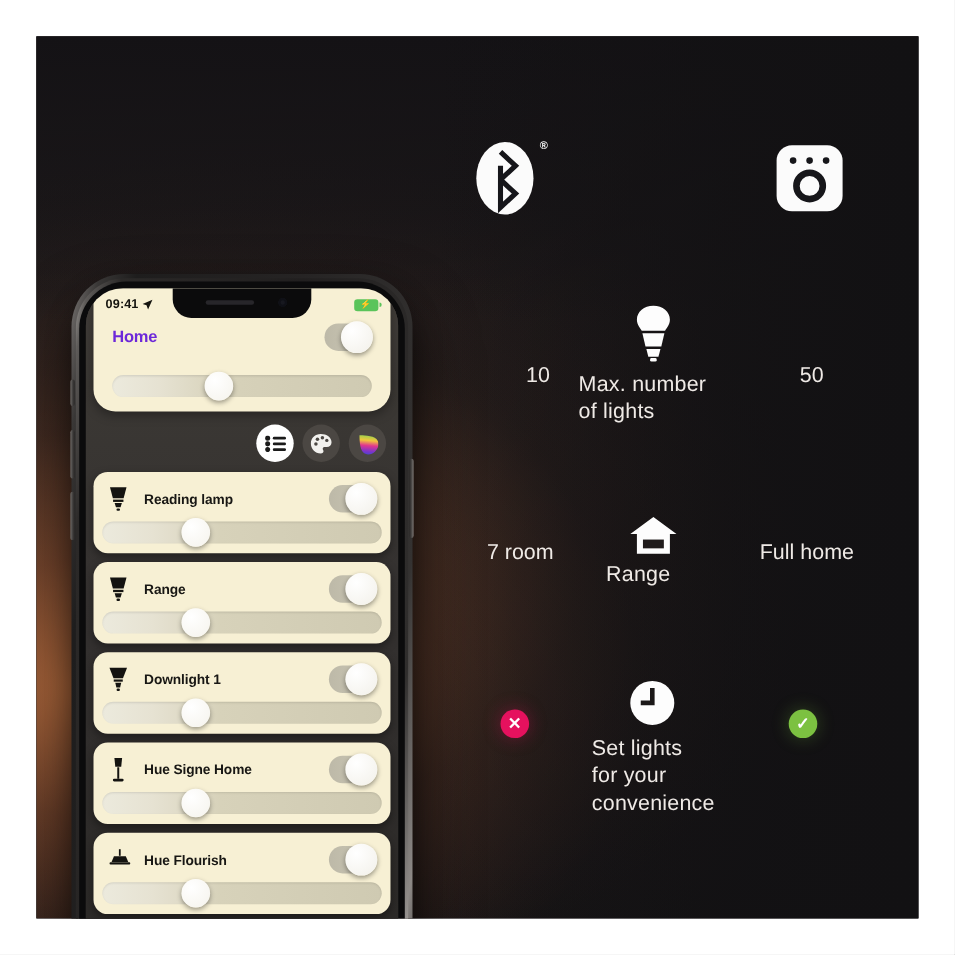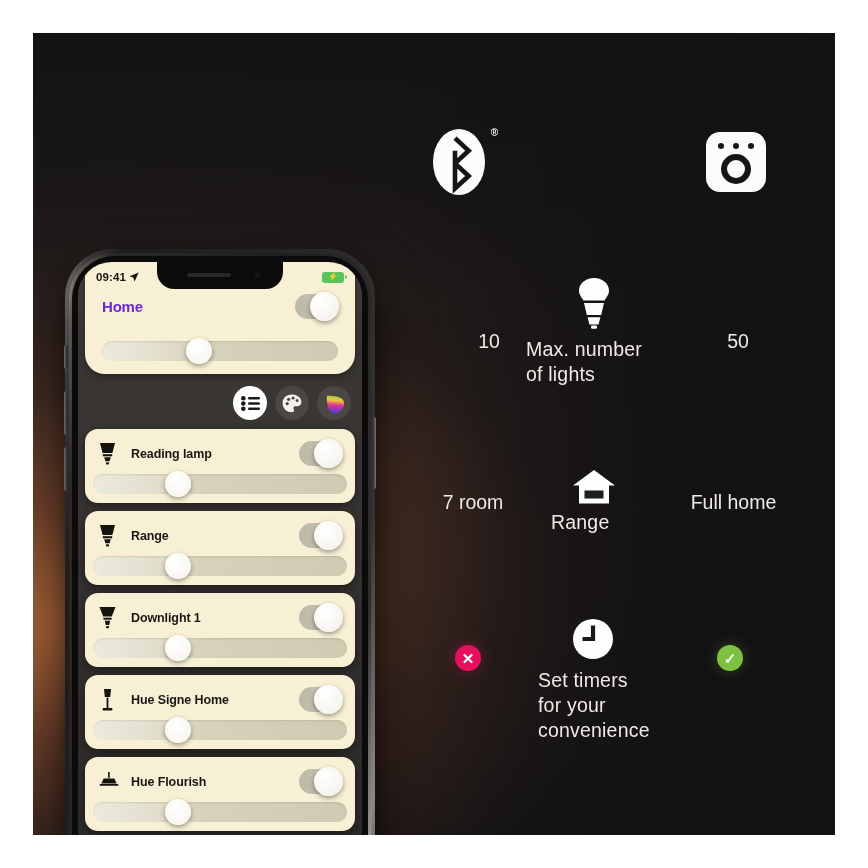--- a/index.html
+++ b/index.html
@@ -265,21 +265,21 @@
   <div class="rc cmp-side" style="left:628px; top:458px; width:145px; text-align:center;">Full home</div>
 
   <div class="rc rc-center" style="left:505px; top:585px; width:110px;">
     <div class="glyph-wrap">
       <svg width="42" height="42" viewBox="0 0 42 42">
         <circle cx="21" cy="21" r="20" fill="#fdfdfd"></circle>
         <path d="M21 7.5 L21 21 L10.5 21" fill="none" stroke="#1b1818" stroke-width="4.2" stroke-linecap="butt"></path>
       </svg>
     </div>
     <div class="cmp-label" style="margin-top:8px;">
-      <div>Set timers</div>
+      <div>Set lights</div>
       <div>for your</div>
       <div>convenience</div>
     </div>
   </div>
   <div class="rc" style="left:422px; top:612px;">
     <div class="sc" style="background:#e5115e; box-shadow:0 0 16px rgba(229,17,94,0.35);">✕</div>
   </div>
   <div class="rc" style="left:684px; top:612px;">
     <div class="sc" style="background:#7cc141; box-shadow:0 0 16px rgba(124,193,65,0.30);">✓</div>
   </div>

